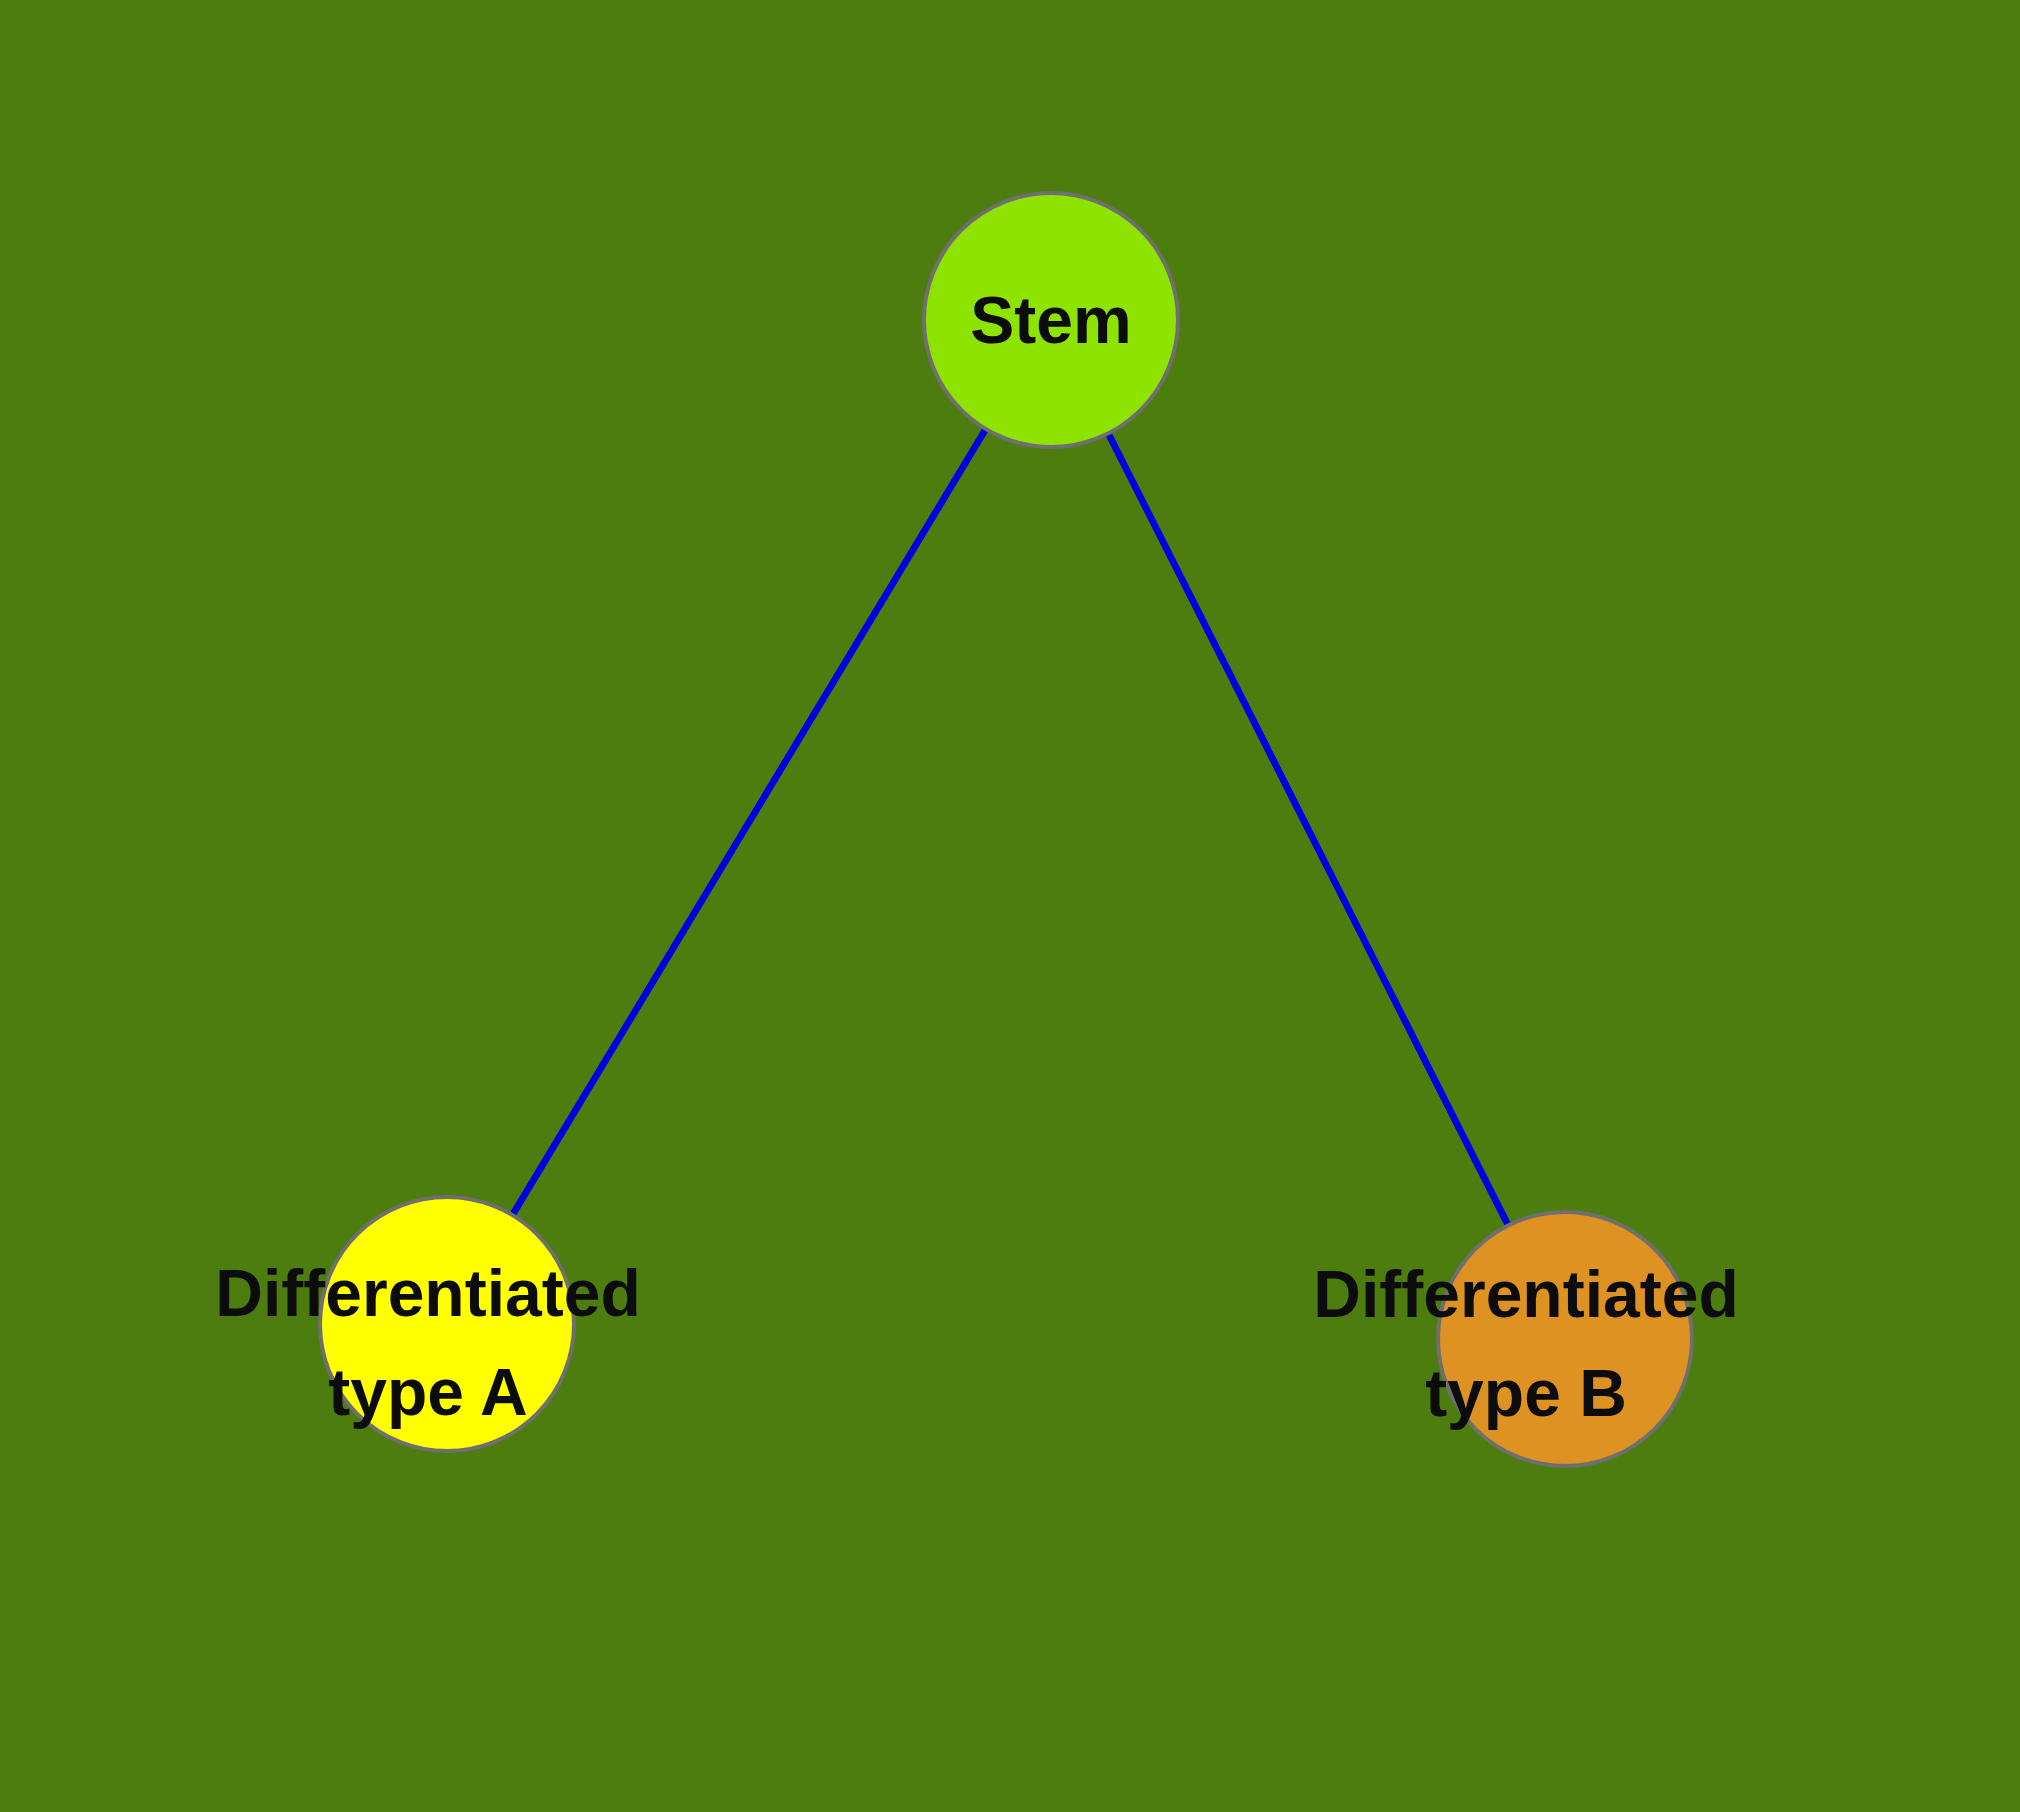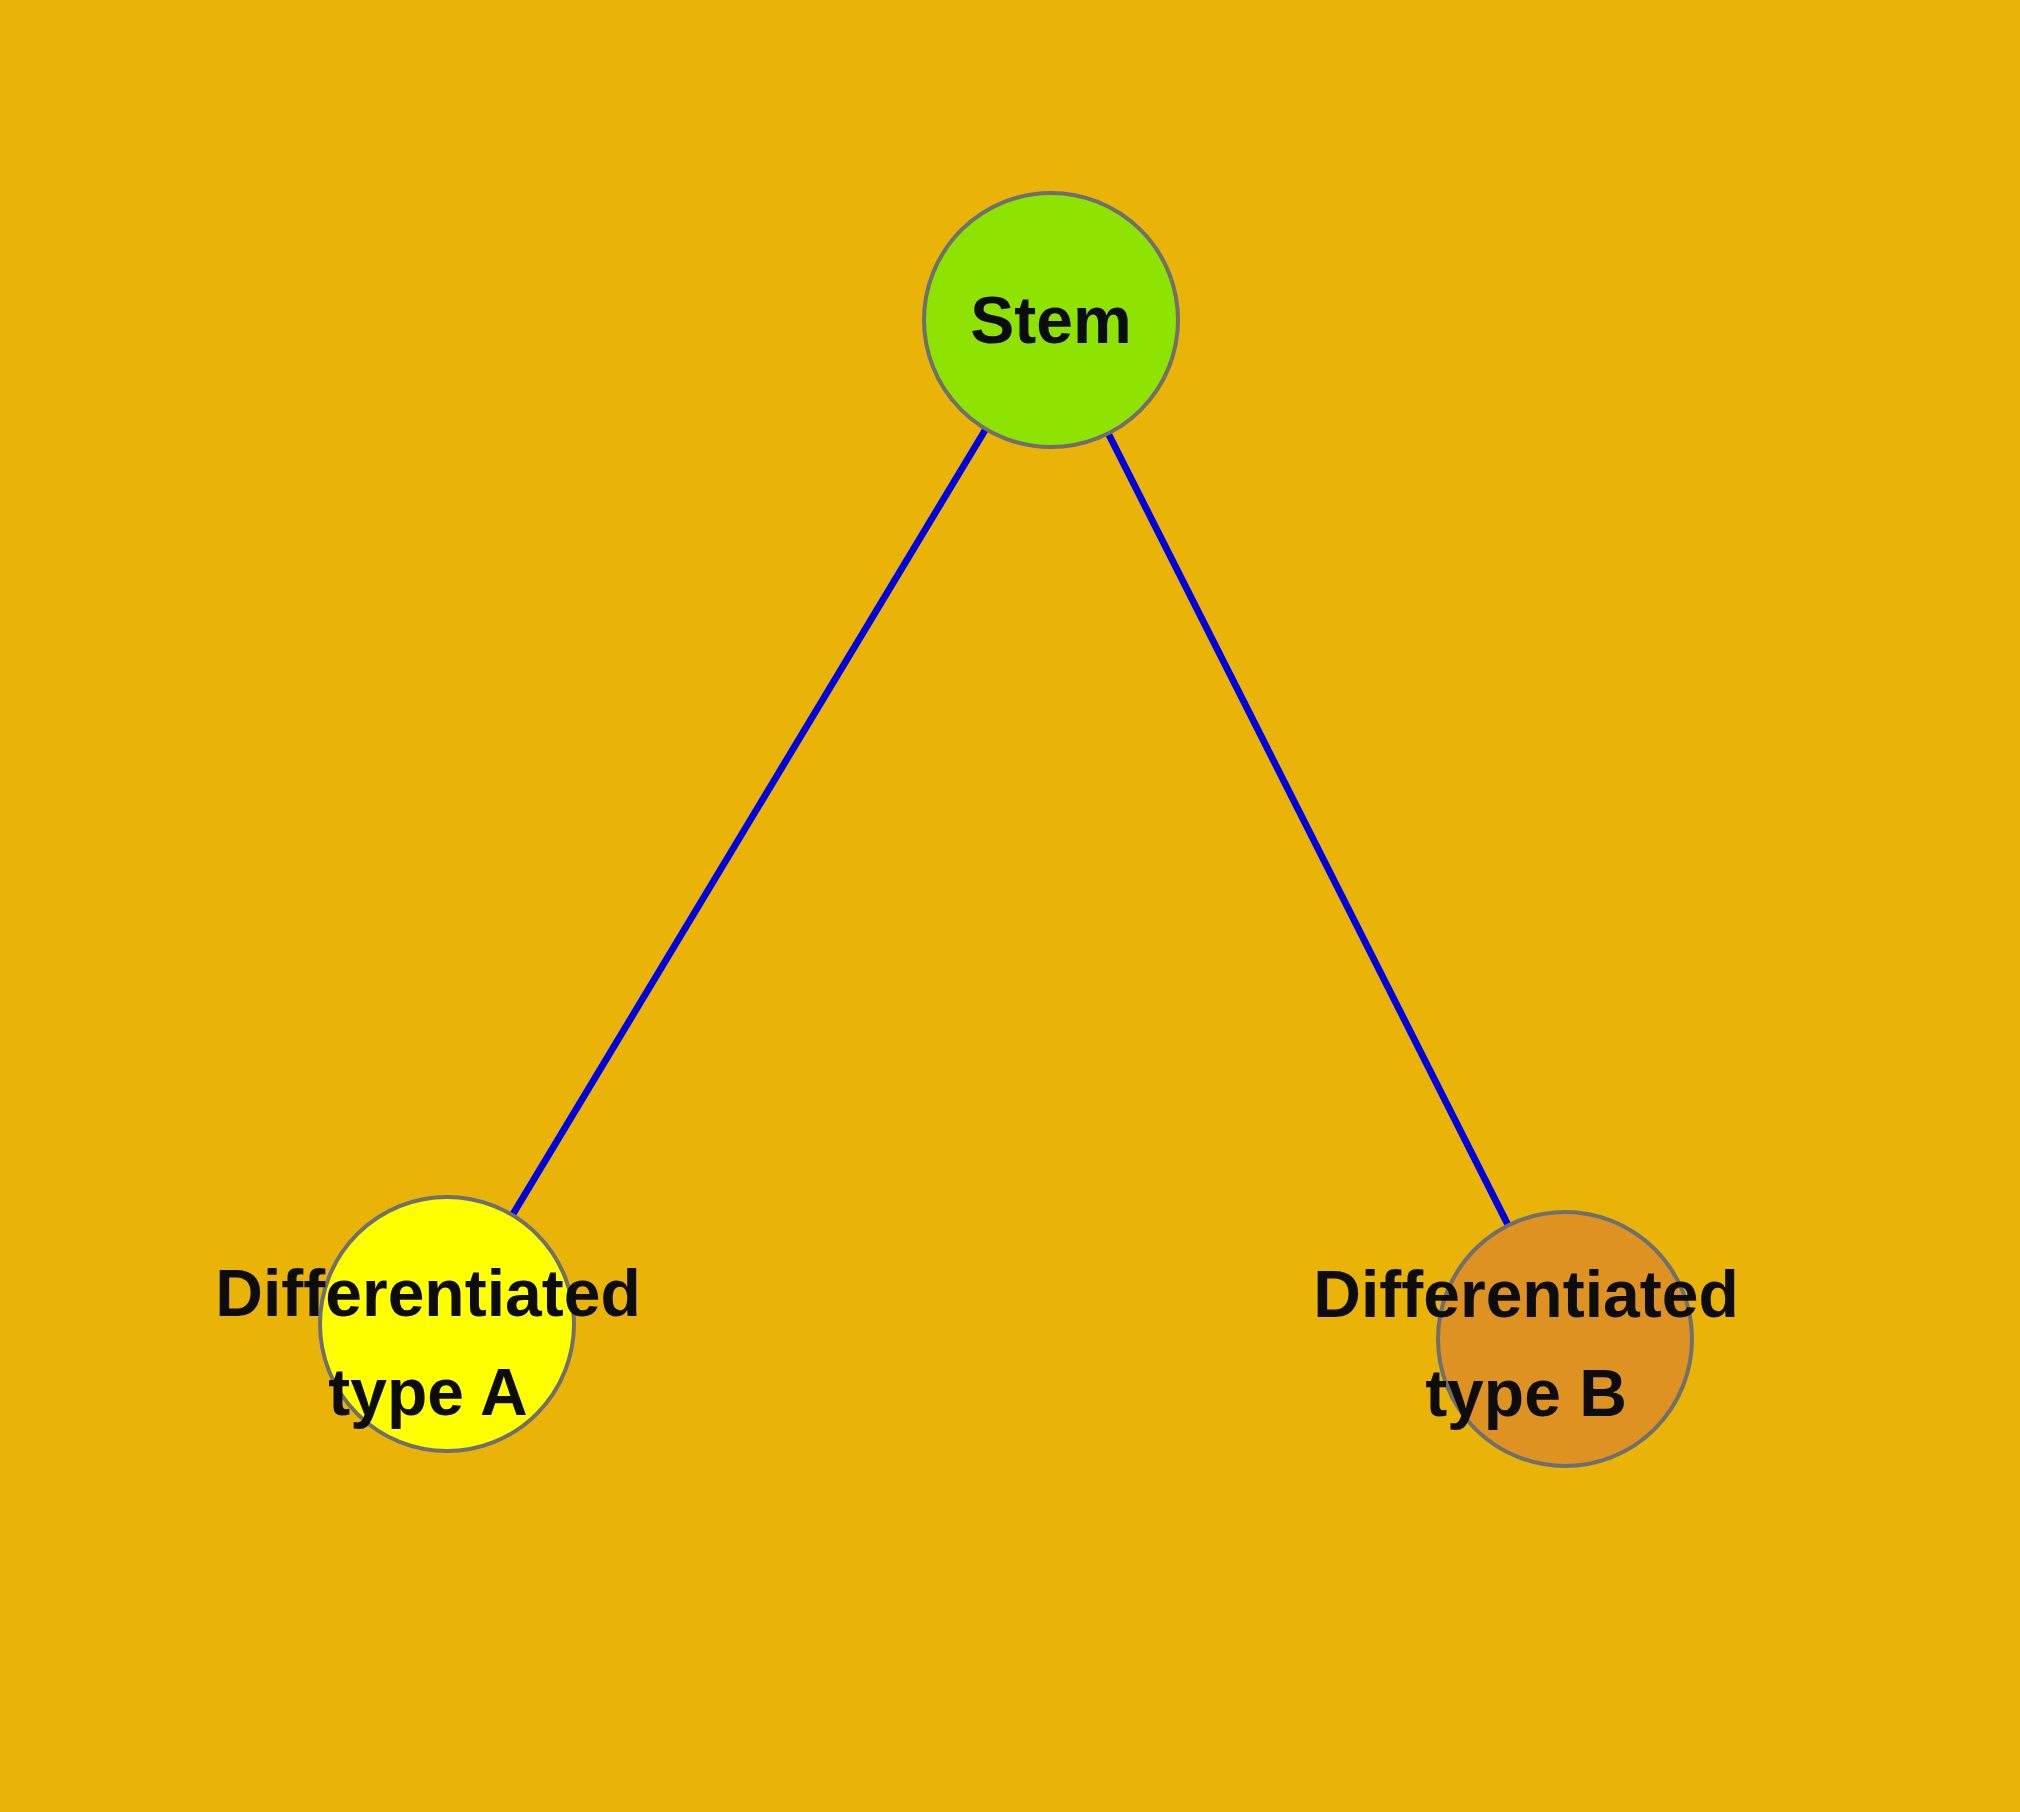--- a/index.html
+++ b/index.html
@@ -51,21 +51,21 @@
   .node { z-index: 2; }
   .node-stem  { left: 1051px; top: 320px; }
   .node-a     { left: 447px;  top: 1324px; }
   .node-b     { left: 1565px; top: 1339px; }
   .label-a    { left: 428px;  top: 1343px; }
   .label-b    { left: 1526px; top: 1344px; }
 </style>
 </head>
 <body>
 
-<div class="canvas" style="background-color: #eab308;">
+<div class="canvas" style="background-color: #4d7c0f;">
 
   <svg class="edges" viewBox="0 0 2384 2138" xmlns="http://www.w3.org/2000/svg">
     <line class="edge" x1="1240" y1="378" x2="527" y2="1562" style="stroke: rgb(0, 0, 224);"></line>
     <line class="edge" x1="1240" y1="378" x2="1847" y2="1580" style="stroke: rgb(0, 0, 224);"></line>
   </svg>
 
   <div class="node node-stem" style="background-color: rgb(143, 227, 0); border-color: rgb(111, 111, 111);">
     <span class="node-label">Stem</span>
   </div>
 

